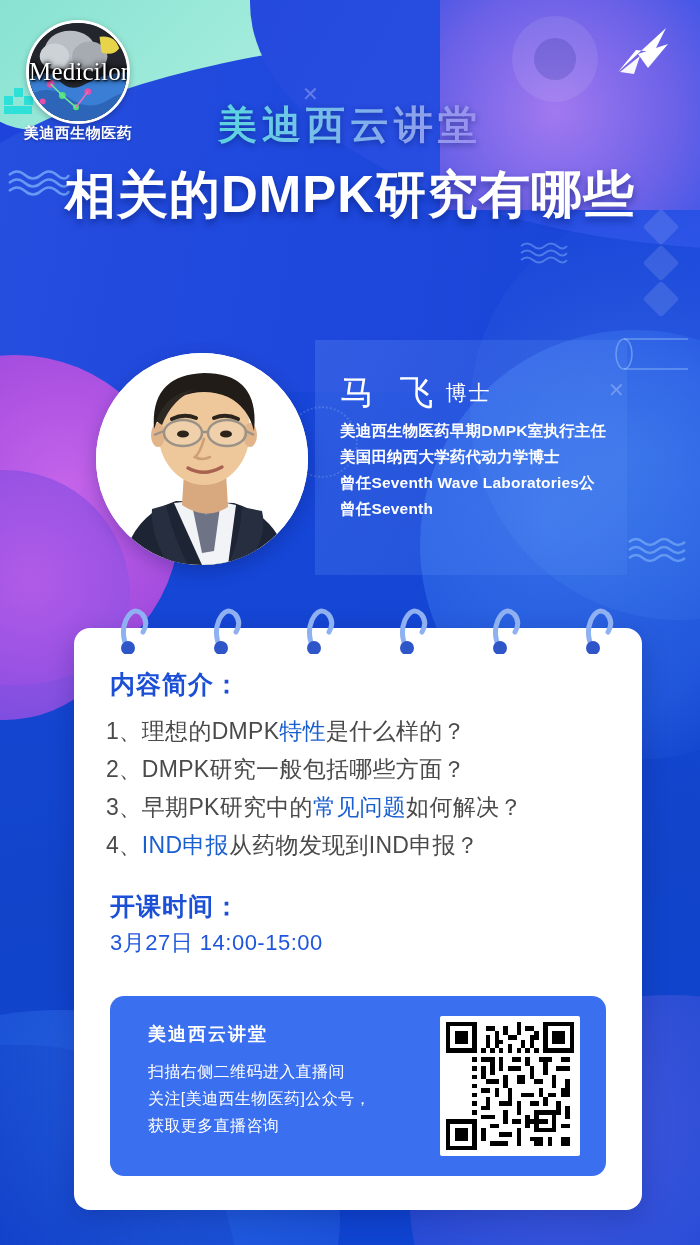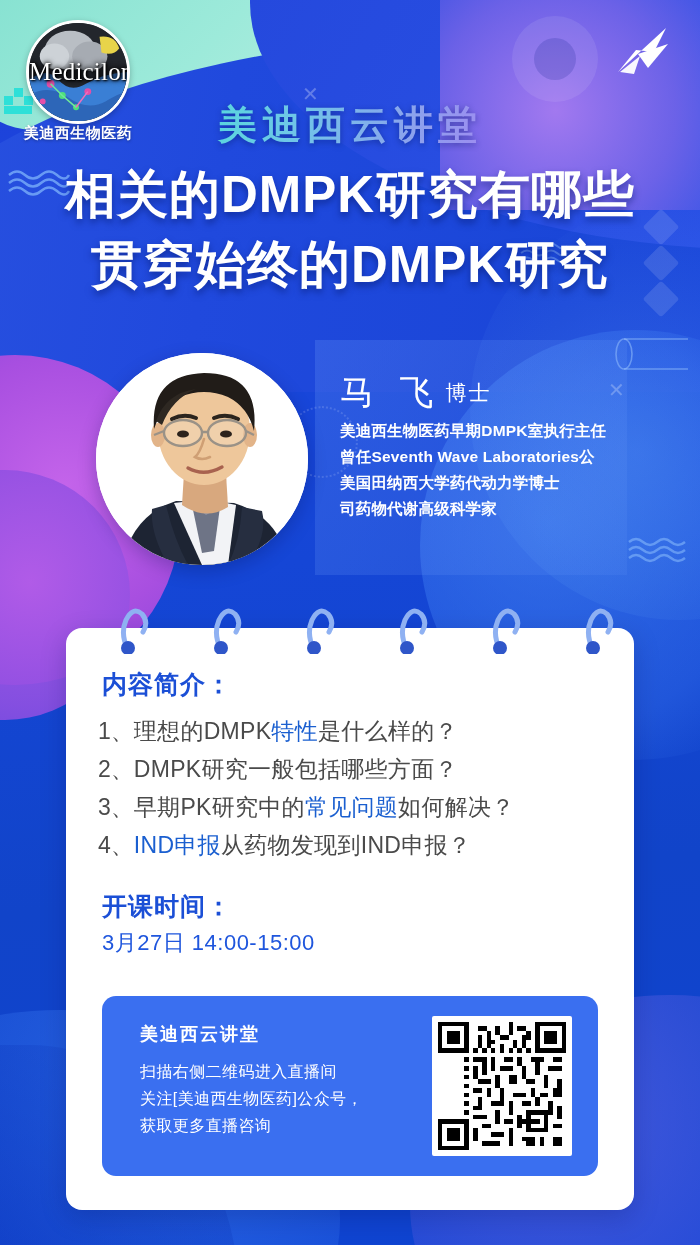--- a/index.html
+++ b/index.html
@@ -157,21 +157,21 @@
   .spk-name .n{font-size:34px;font-weight:400;letter-spacing:8px;vertical-align:middle;}
   .spk-name .t{font-size:21px;font-weight:400;letter-spacing:2px;vertical-align:middle;margin-left:4px;}
   .spk-bio{
     position:absolute;left:340px;top:418px;width:290px;z-index:6;
     color:#ffffff;font-size:15.5px;line-height:26px;font-weight:700;letter-spacing:.2px;
   }
   .spk-bio div{white-space:nowrap;}
 
   
   .card{
-    position:absolute;left:66px;top:628px;width:568px;height:582px;
+    position:absolute;left:74px;top:628px;width:568px;height:582px;
     background:#ffffff;border-radius:16px;z-index:5;
     box-shadow:0 8px 26px rgba(0,15,80,.22);
   }
   .rings{position:absolute;left:66px;top:600px;width:568px;height:60px;z-index:7;}
   .ring{position:absolute;width:34px;height:46px;}
   .card-h{
     position:absolute;left:36px;top:40px;color:#1b4fd6;font-size:25px;font-weight:700;letter-spacing:1px;
   }
   .list{position:absolute;left:32px;top:84px;width:520px;}
   .li{
@@ -297,21 +297,20 @@
         <path d="M60 70 L48 86" stroke="#ee6fbb" stroke-width="1.6" fill="none"></path>
       </svg>
       <div class="logo-text">Medicilon</div>
     </div>
     <div class="logo-cn">美迪西生物医药</div>
   </div>
 
   <div class="kicker">美迪西云讲堂</div>
   <div class="title">
     <div>相关的DMPK研究有哪些</div>
-    <div>贯穿始终的DMPK研究</div>
   </div>
 
   <div class="spk-panel"></div>
 
   <div class="photo">
     <svg width="212" height="212" viewBox="0 0 212 212">
       <rect width="212" height="212" fill="#ffffff"></rect>
 
       <path d="M26 212 Q36 162 80 148 L138 150 Q184 164 192 212 Z" fill="#1d2433"></path>
       <path d="M78 150 L106 212 L132 212 L140 152 L112 146 Z" fill="#f2f3f6"></path>
@@ -346,23 +345,23 @@
 
       <path d="M92 115 Q108 124 126 114" stroke="#a8624f" stroke-width="3.4" fill="none" stroke-linecap="round"></path>
     </svg>
   </div>
 
   <div class="spk-name">
     <span class="n">马 飞</span><span class="t">博士</span>
   </div>
   <div class="spk-bio">
     <div>美迪西生物医药早期DMPK室执行主任</div>
+    <div>美国田纳西大学药代动力学博士</div>
     <div>曾任Seventh Wave Laboratories公</div>
-    <div>美国田纳西大学药代动力学博士</div>
-    <div>司药物代谢高级科学家</div>
+    <div>曾任Seventh</div>
   </div>
 
   <div class="rings">
     <div class="ring" style="left:52px;top:4px;">
       <svg width="34" height="50" viewBox="0 0 34 50">
           <path d="M10 46 Q2 30 8 16 Q15 2 24 10 Q31 18 25 28" fill="none" stroke="#8fb1f2" stroke-width="5" stroke-linecap="round"></path>
           <circle cx="10" cy="44" r="7" fill="#2f56c9"></circle>
         </svg>
     </div>
     <div class="ring" style="left:145px;top:4px;">

